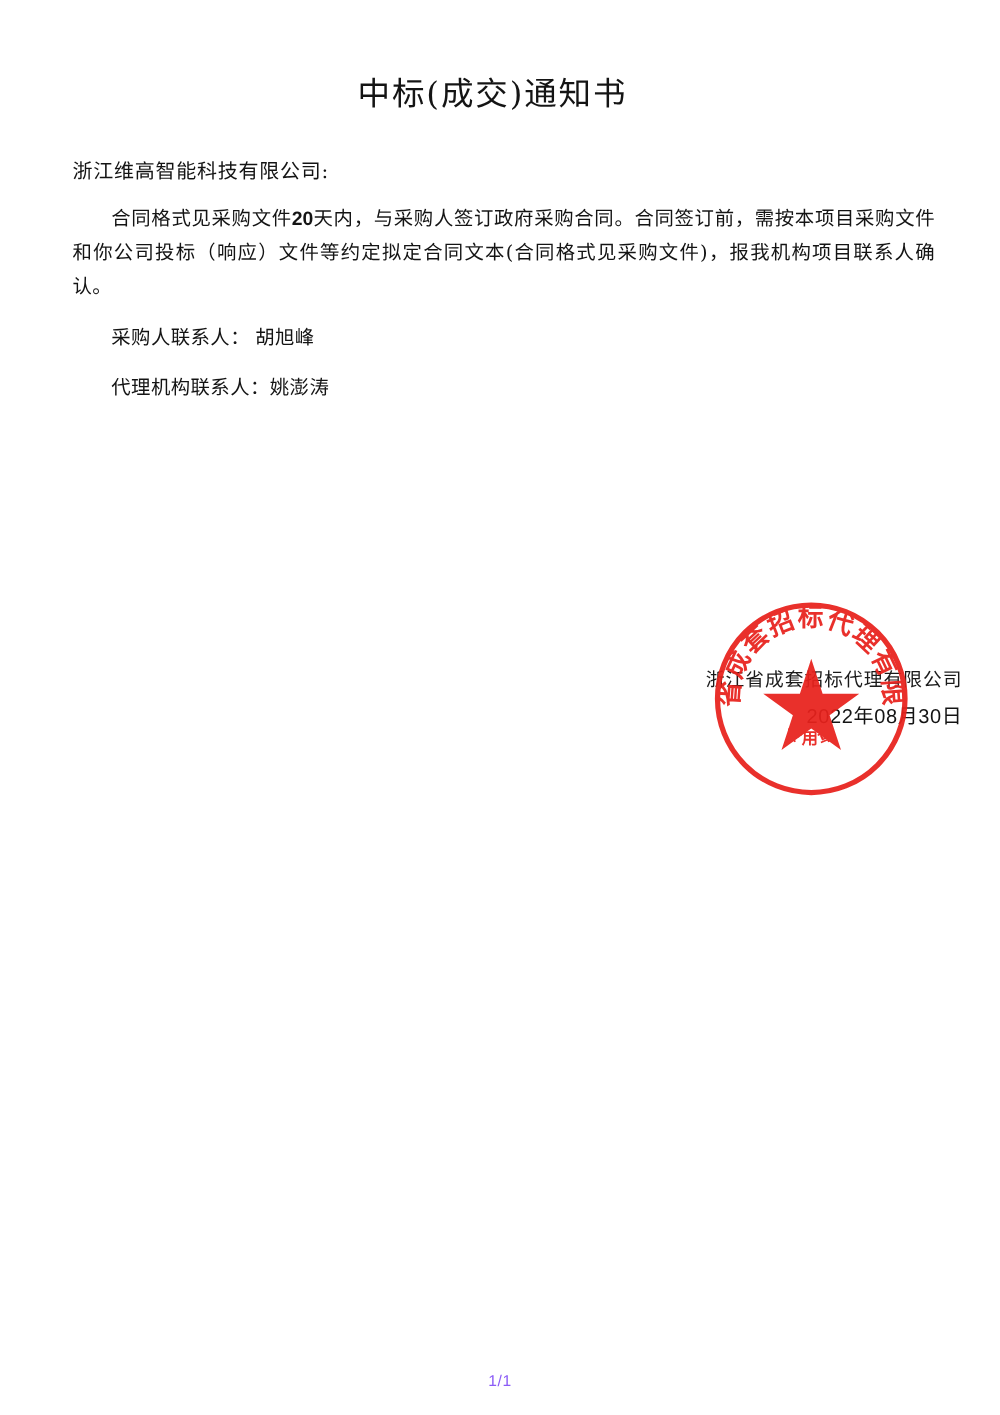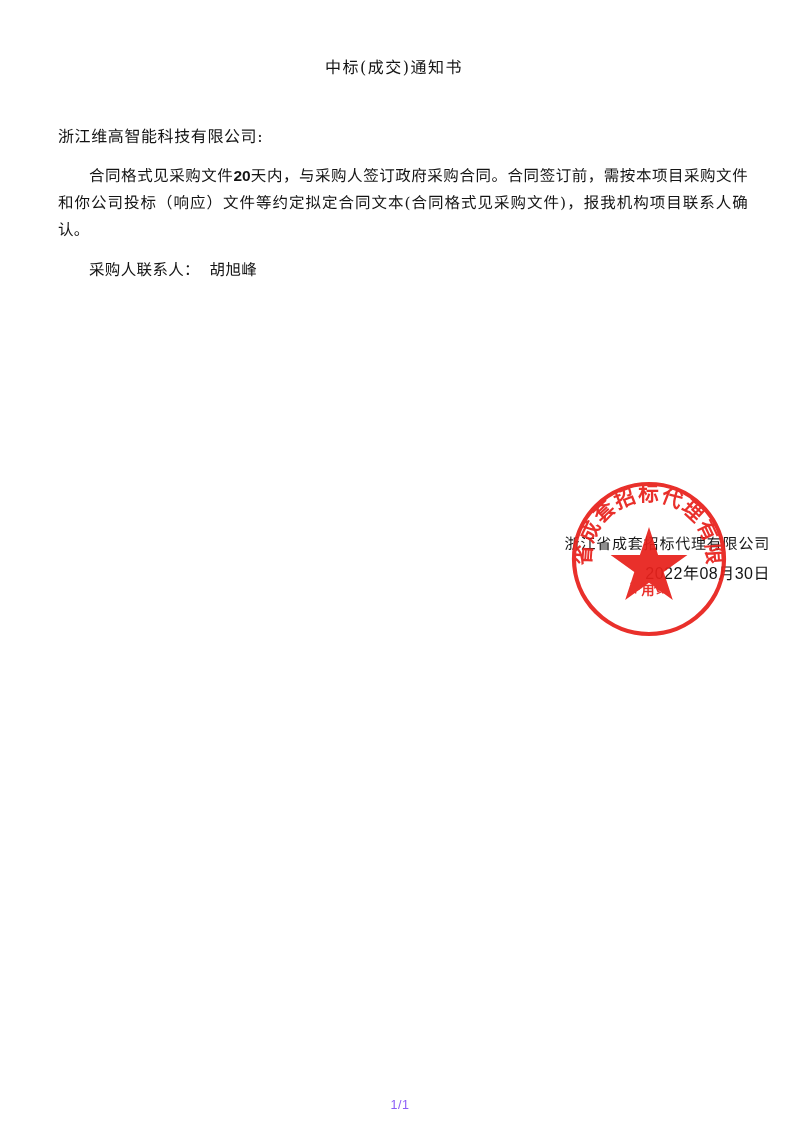--- a/index.html
+++ b/index.html
@@ -24,21 +24,21 @@
     height: 1132px;
   }
 
   
   .doc-title {
     position: absolute;
     top: 54px;
     left: 0;
     width: 788px;
     text-align: center;
-    font-size: 16px;
+    font-size: 26px;
     letter-spacing: 1.5px;
     font-weight: 500;
     color: #141414;
     font-family: "DejaVu Serif", "Liberation Serif", serif;
   }
 
   
   .body-block {
     position: absolute;
     top: 124px;
@@ -73,21 +73,21 @@
     letter-spacing: 0;
   }
 
   .contact-line {
     font-size: 15.5px;
     line-height: 27px;
     letter-spacing: 0.35px;
     text-indent: 2em;
     margin: 0;
     color: #141414;
-    font-family: Liberation Mono, monospace;
+    font-family: Liberation Serif, serif;
   }
   .contact-line.first { margin-top: 14px; }
   .contact-line.second { margin-top: 13px; }
 
   
   .signature-area {
     position: absolute;
     top: 532px;
     left: 470px;
     width: 300px;
@@ -145,20 +145,21 @@
 
   <div class="body-block">
 
     <div class="addressee">浙江维高智能科技有限公司:</div>
 
 
     <p class="para"><span>合同格式见采购文件</span><span class="num">20</span><span>天内，与采购人签订政府采购合同。合同签订前，需按本项目采购文件和你公司投标（响应）文件等约定拟定合同文本(合同格式见采购文件)，报我机构项目联系人确认。</span></p>
 
     <p class="contact-line first">采购人联系人： 胡旭峰</p>
 
+    <p class="contact-line second">代理机构联系人：姚澎涛</p>
   </div>
 
   <div class="signature-area">
     <div class="sign-company">浙江省成套招标代理有限公司</div>
     <div class="sign-date">2022年08月30日</div>
   </div>
 
   <div class="seal">
     <svg viewBox="0 0 158 158" xmlns="http://www.w3.org/2000/svg" aria-hidden="true">
       <defs>

